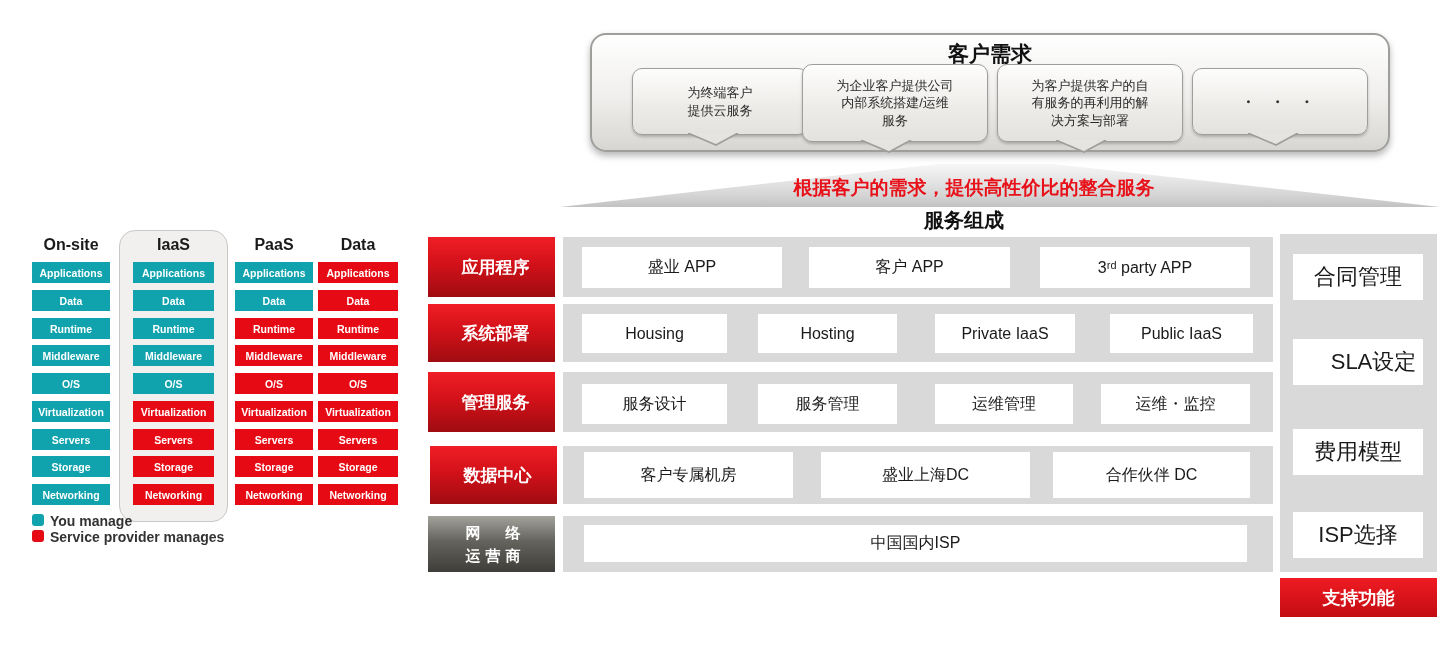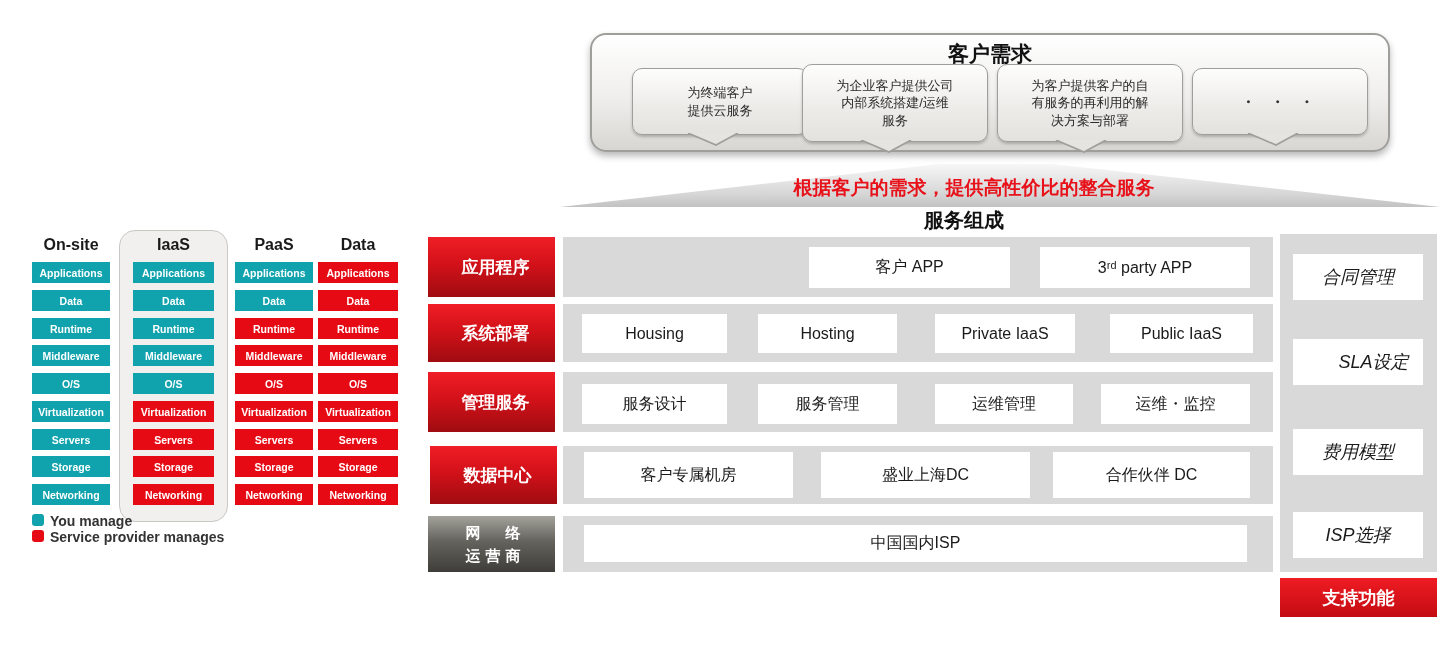--- a/index.html
+++ b/index.html
@@ -42,21 +42,21 @@
   .rlabel{color:#fff;font-weight:bold;font-size:17px;display:flex;align-items:center;justify-content:center;
           text-align:center;white-space:pre-line;padding-left:8px;}
   .rlabel-red{background:linear-gradient(180deg,#f01e26 0%,#d31119 45%,#9f0c11 100%);}
   .rlabel-dark{background:linear-gradient(180deg,#a3a29b 0%,#64635d 45%,#3e3d39 100%);
                font-size:15px;letter-spacing:5px;line-height:1.55;}
   .wbox{background:#fff;display:flex;align-items:center;justify-content:center;
         font-size:16px;color:#1a1a1a;white-space:nowrap;}
 
   
   .panel{background:#d9d9d9;}
-  .support-box{font-size:18px;font-style:italic;}
+  .support-box{font-size:22px;}
   .support-footer{background:linear-gradient(180deg,#ef1b23 0%,#c30c12 100%);color:#fff;font-size:18px;
                   font-weight:bold;display:flex;align-items:center;justify-content:center;}
 </style>
 </head>
 <body>
 
 <div id="canvas">
 
   <div class="demand abs">
     <div class="demand-title">客户需求</div>
@@ -143,20 +143,21 @@
     <div class="pill abs pill-red" style="left: 318px; top: 401px; width: 80px; height: 21px;">Virtualization</div>
     <div class="pill abs pill-red" style="left: 318px; top: 429px; width: 80px; height: 21px;">Servers</div>
     <div class="pill abs pill-red" style="left: 318px; top: 456px; width: 80px; height: 21px;">Storage</div>
     <div class="pill abs pill-red" style="left: 318px; top: 484px; width: 80px; height: 21px;">Networking</div>
     <div class="legend-sq abs" style="left: 32px; top: 514px; width: 12px; height: 12px; background: rgb(16, 162, 173);"></div>
     <div class="legend-label abs" style="left: 50px; top: 513px; width: 260px; height: 14px;">You manage</div>
     <div class="legend-sq abs" style="left: 32px; top: 530px; width: 12px; height: 12px; background: rgb(230, 10, 20);"></div>
     <div class="legend-label abs" style="left: 50px; top: 529px; width: 260px; height: 14px;">Service provider manages</div>
     <div class="strip abs" style="left: 563px; top: 237px; width: 710px; height: 60px;"></div>
     <div class="rlabel abs rlabel-red" style="left: 428px; top: 237px; width: 127px; height: 60px;">应用程序</div>
+    <div class="wbox abs" style="left: 582px; top: 247px; width: 200px; height: 41px;">盛业 APP</div>
     <div class="wbox abs" style="left: 809px; top: 247px; width: 201px; height: 41px;">客户 APP</div>
     <div class="wbox abs" style="left: 1040px; top: 247px; width: 210px; height: 41px;">3ʳᵈ party APP</div>
     <div class="strip abs" style="left: 563px; top: 304px; width: 710px; height: 58px;"></div>
     <div class="rlabel abs rlabel-red" style="left: 428px; top: 304px; width: 127px; height: 58px;">系统部署</div>
     <div class="wbox abs" style="left: 582px; top: 314px; width: 145px; height: 39px;">Housing</div>
     <div class="wbox abs" style="left: 758px; top: 314px; width: 139px; height: 39px;">Hosting</div>
     <div class="wbox abs" style="left: 935px; top: 314px; width: 140px; height: 39px;">Private IaaS</div>
     <div class="wbox abs" style="left: 1110px; top: 314px; width: 143px; height: 39px;">Public IaaS</div>
     <div class="strip abs" style="left: 563px; top: 372px; width: 710px; height: 60px;"></div>
     <div class="rlabel abs rlabel-red" style="left: 428px; top: 372px; width: 127px; height: 60px;">管理服务</div>

